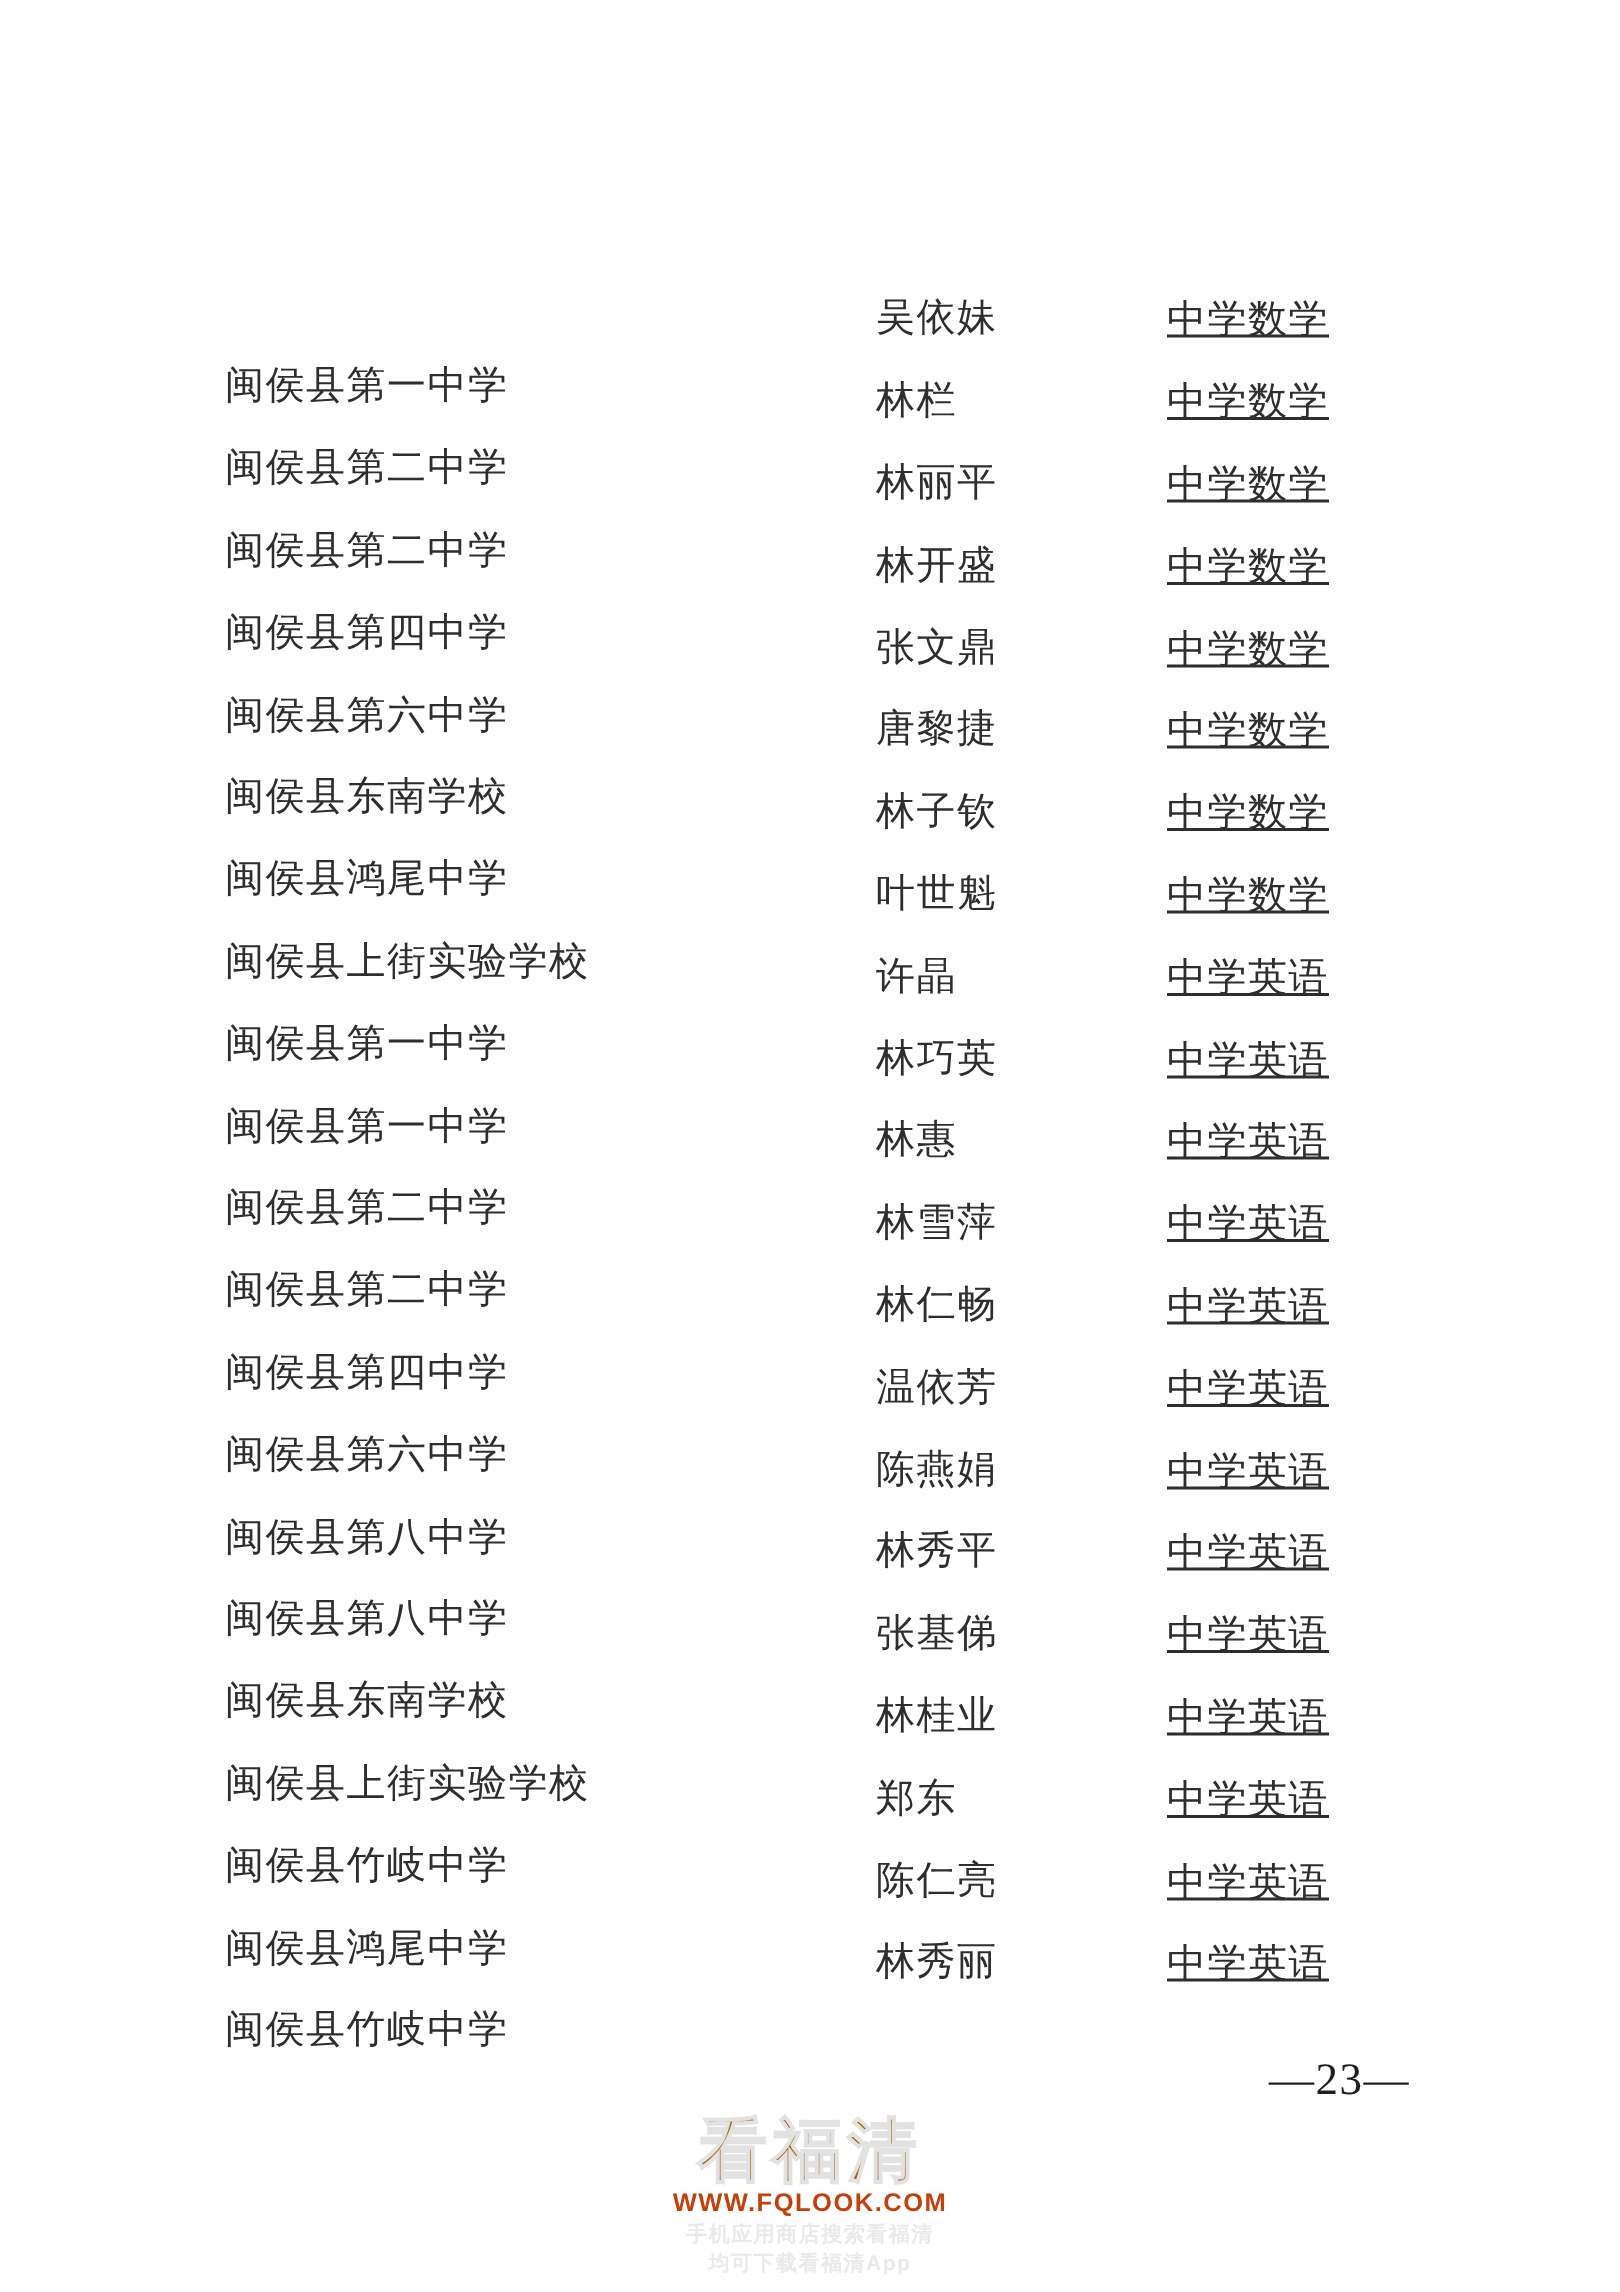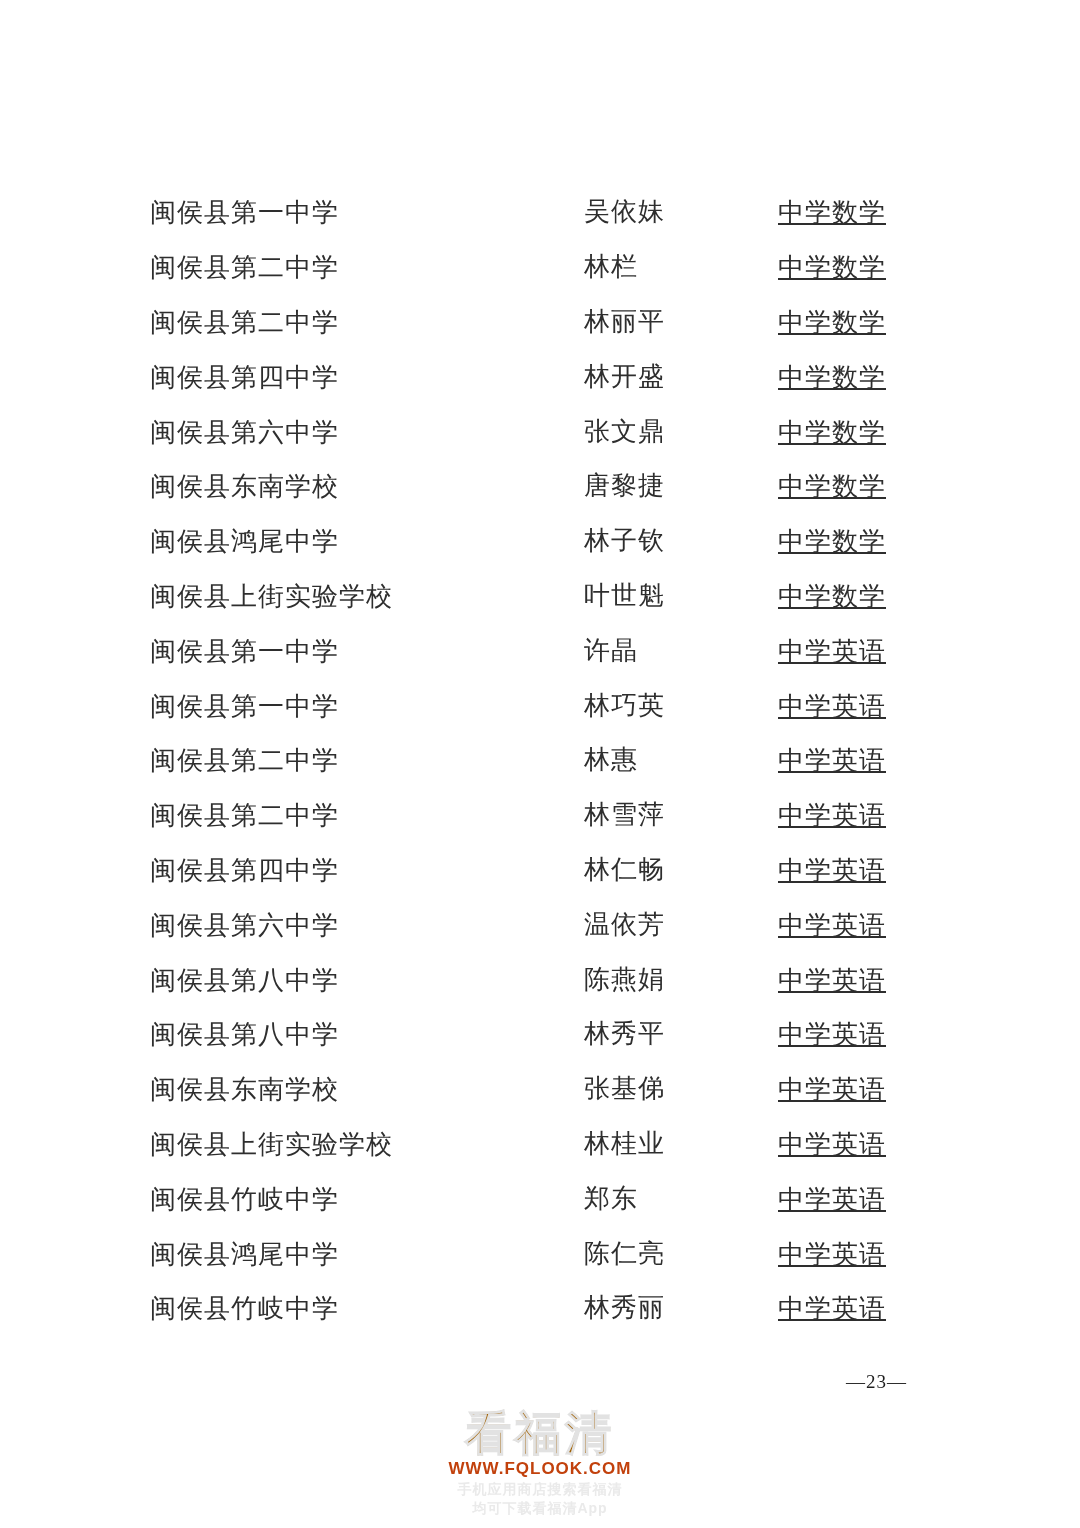--- a/index.html
+++ b/index.html
@@ -28,29 +28,29 @@
   .cell {
     position: absolute;
     top: 50%;
     transform: translateY(-50%);
     font-size: 26px;
     color: #2e2e2e;
     letter-spacing: 1px;
     white-space: nowrap;
     line-height: 1;
   }
-  .cell.school  { left: 150px; }
+  .cell.school  { left: 150px; margin-top: 44px; }
   .cell.name    { left: 584px; font-family: Liberation Mono, monospace; }
   .cell.subject { left: 778px; text-decoration: underline; }
 
   .page-number {
     position: absolute;
     top: 1372px;
     left: 846px;
-    font-size: 19px;
+    font-size: 30px;
     color: #1f1f1f;
     letter-spacing: 1px;
     line-height: 1;
   }
 
   .watermark {
     position: absolute;
     left: 0;
     right: 0;
     top: 1410px;

